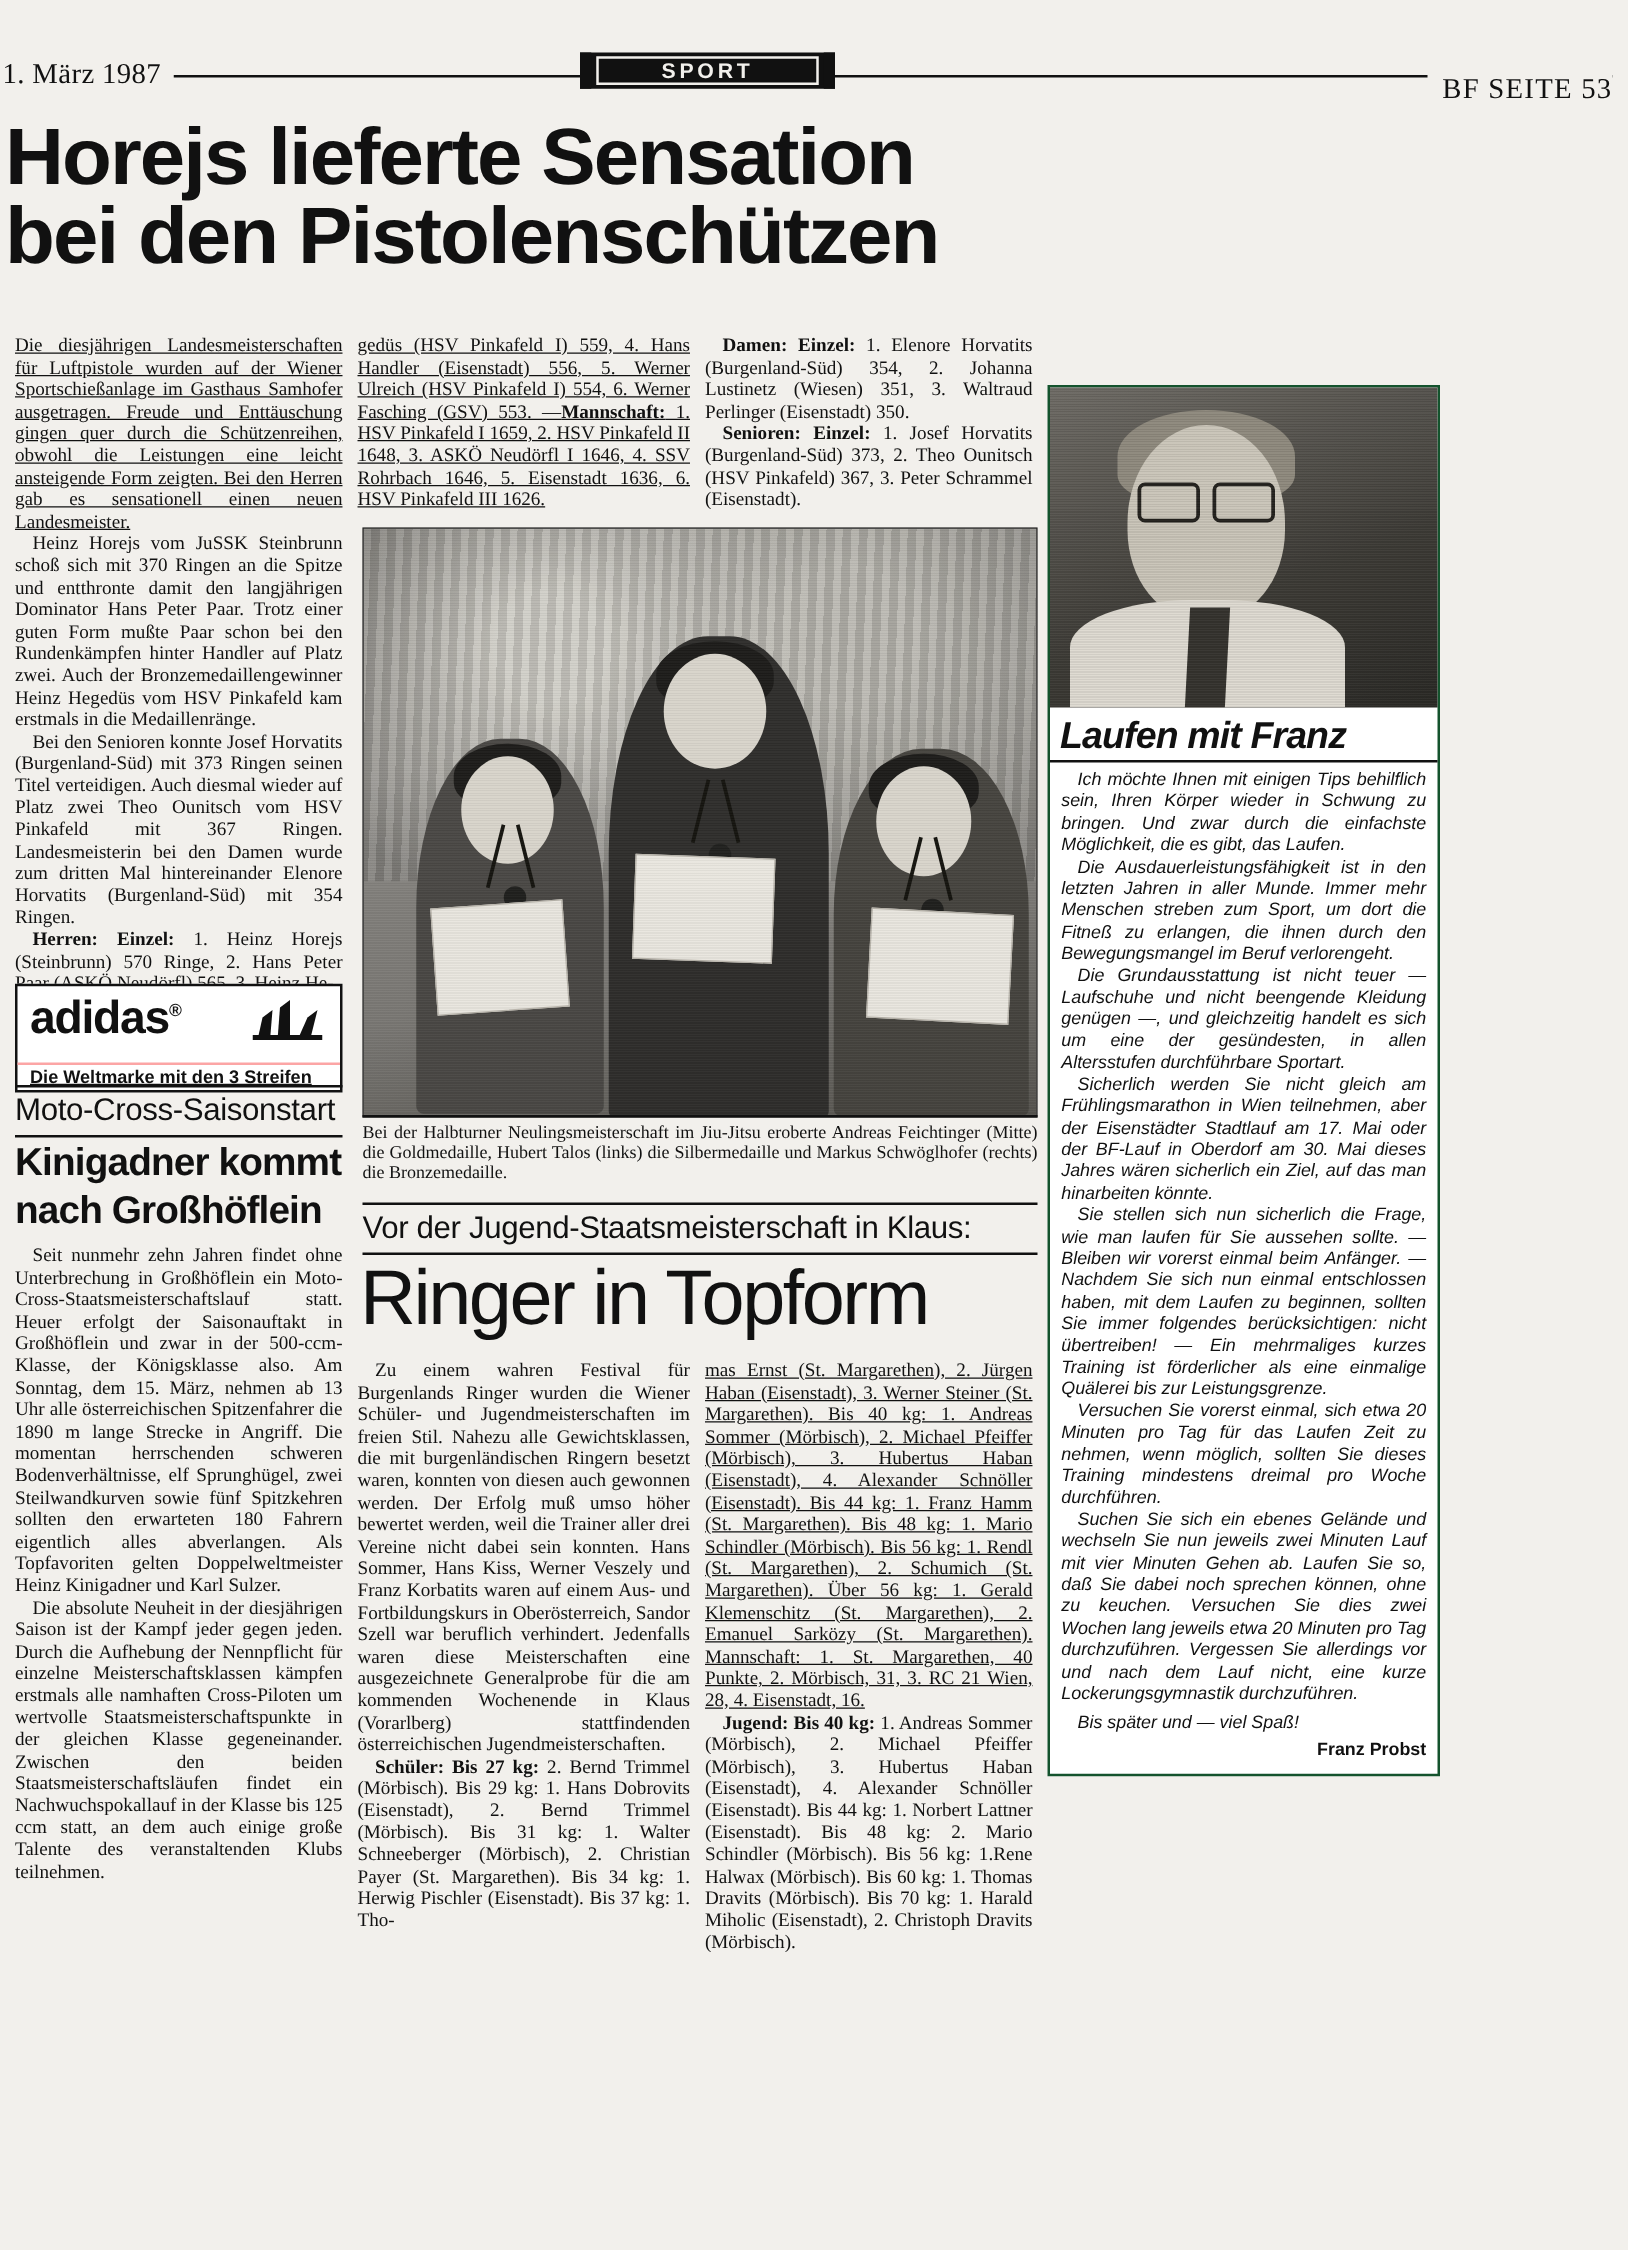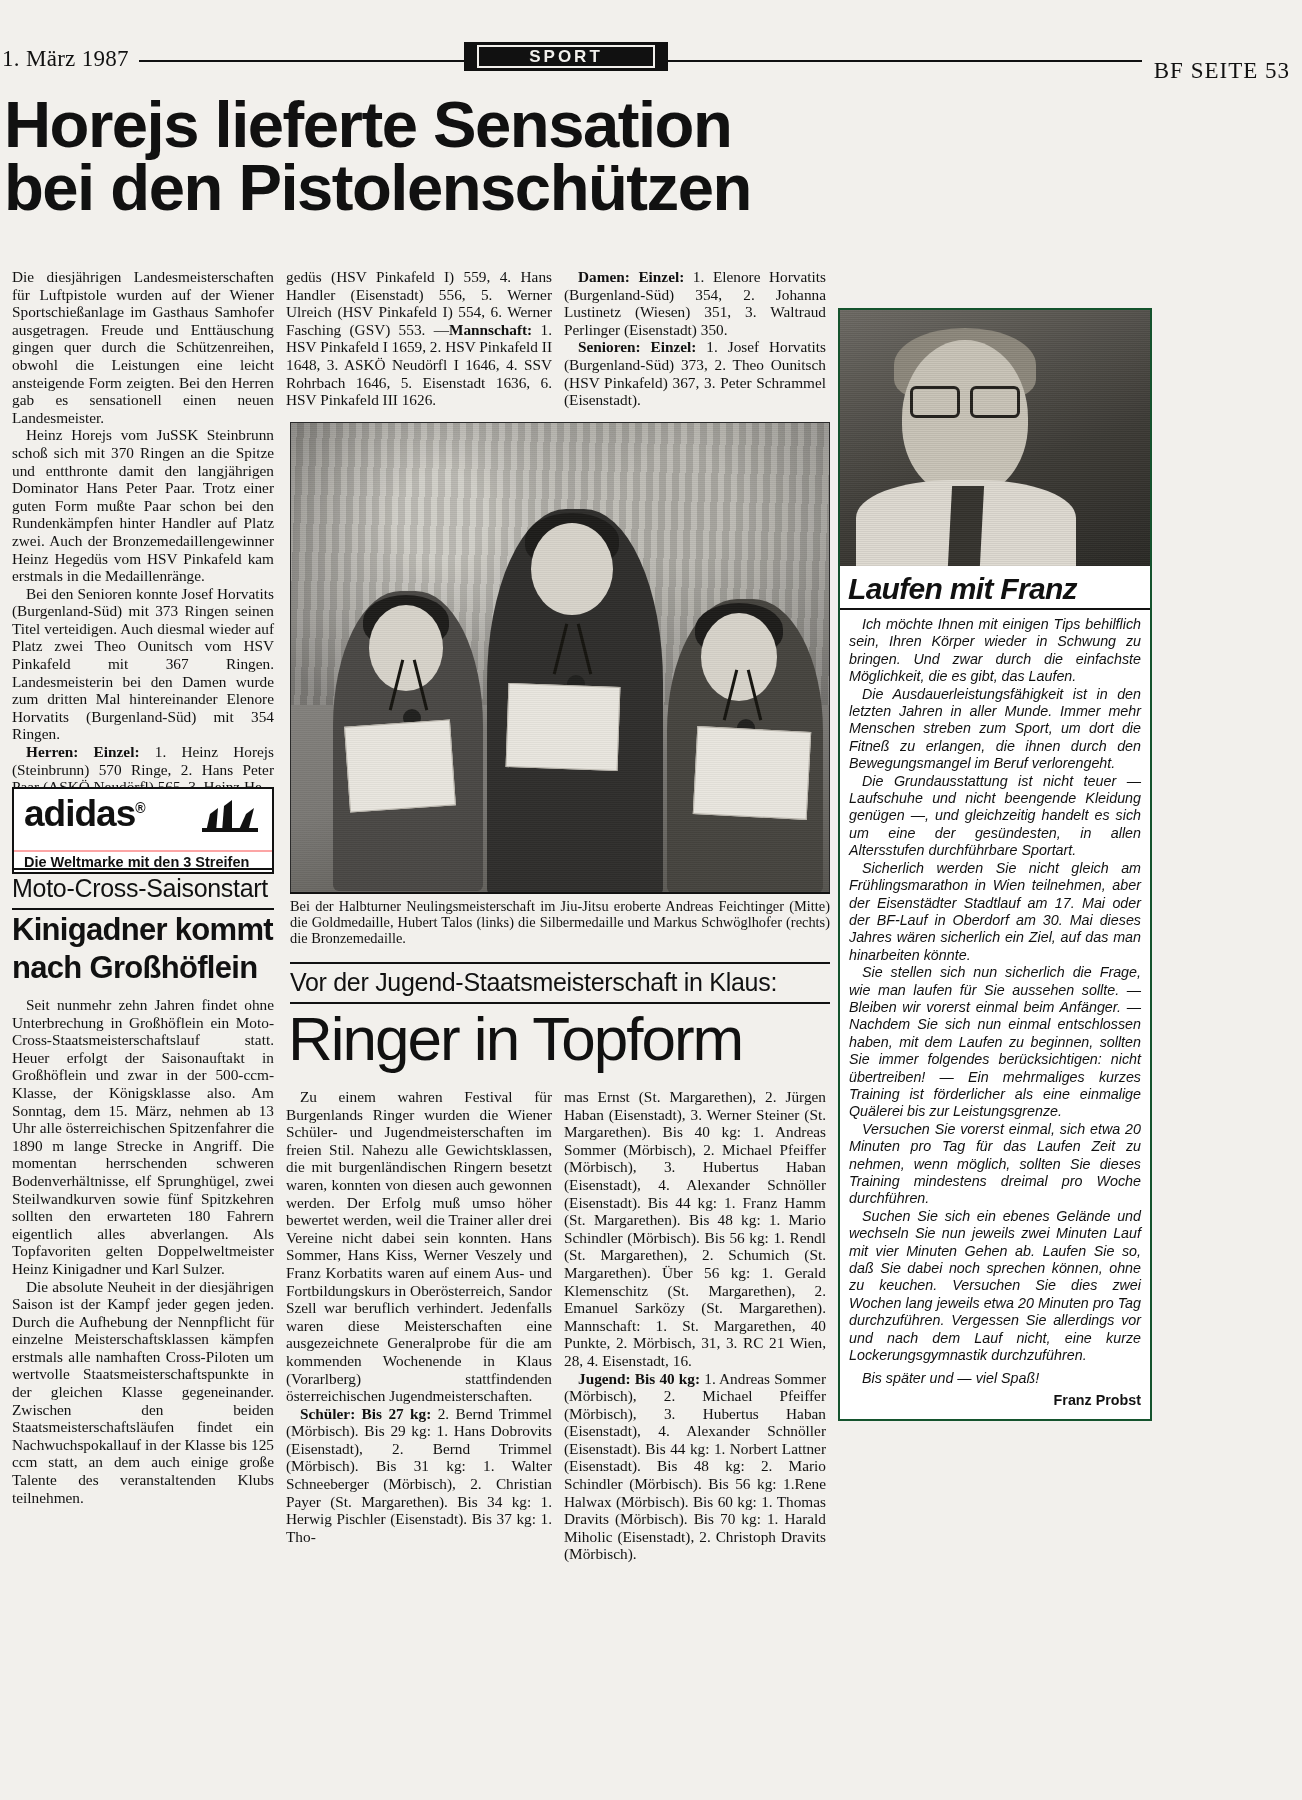--- a/index.html
+++ b/index.html
@@ -80,21 +80,21 @@
   .c4{left:826px;width:264px;}
 
   p.t{
     font-size:15.3px;
     line-height:17.6px;
     text-align:justify;
     margin:0 0 0 0;
     text-indent:14px;
     hyphens:auto;
   }
-  p.t.noind{text-indent:0;}
+  p.t.noind{text-indent:0;text-decoration:underline;}
   .sp{margin-top:7px;}
 
   
   .adidas{
     position:absolute; left:0; top:519px;
     width:262px; height:87px;
     border:2px solid #111;
     box-sizing:border-box;
     background:#fff;
   }

